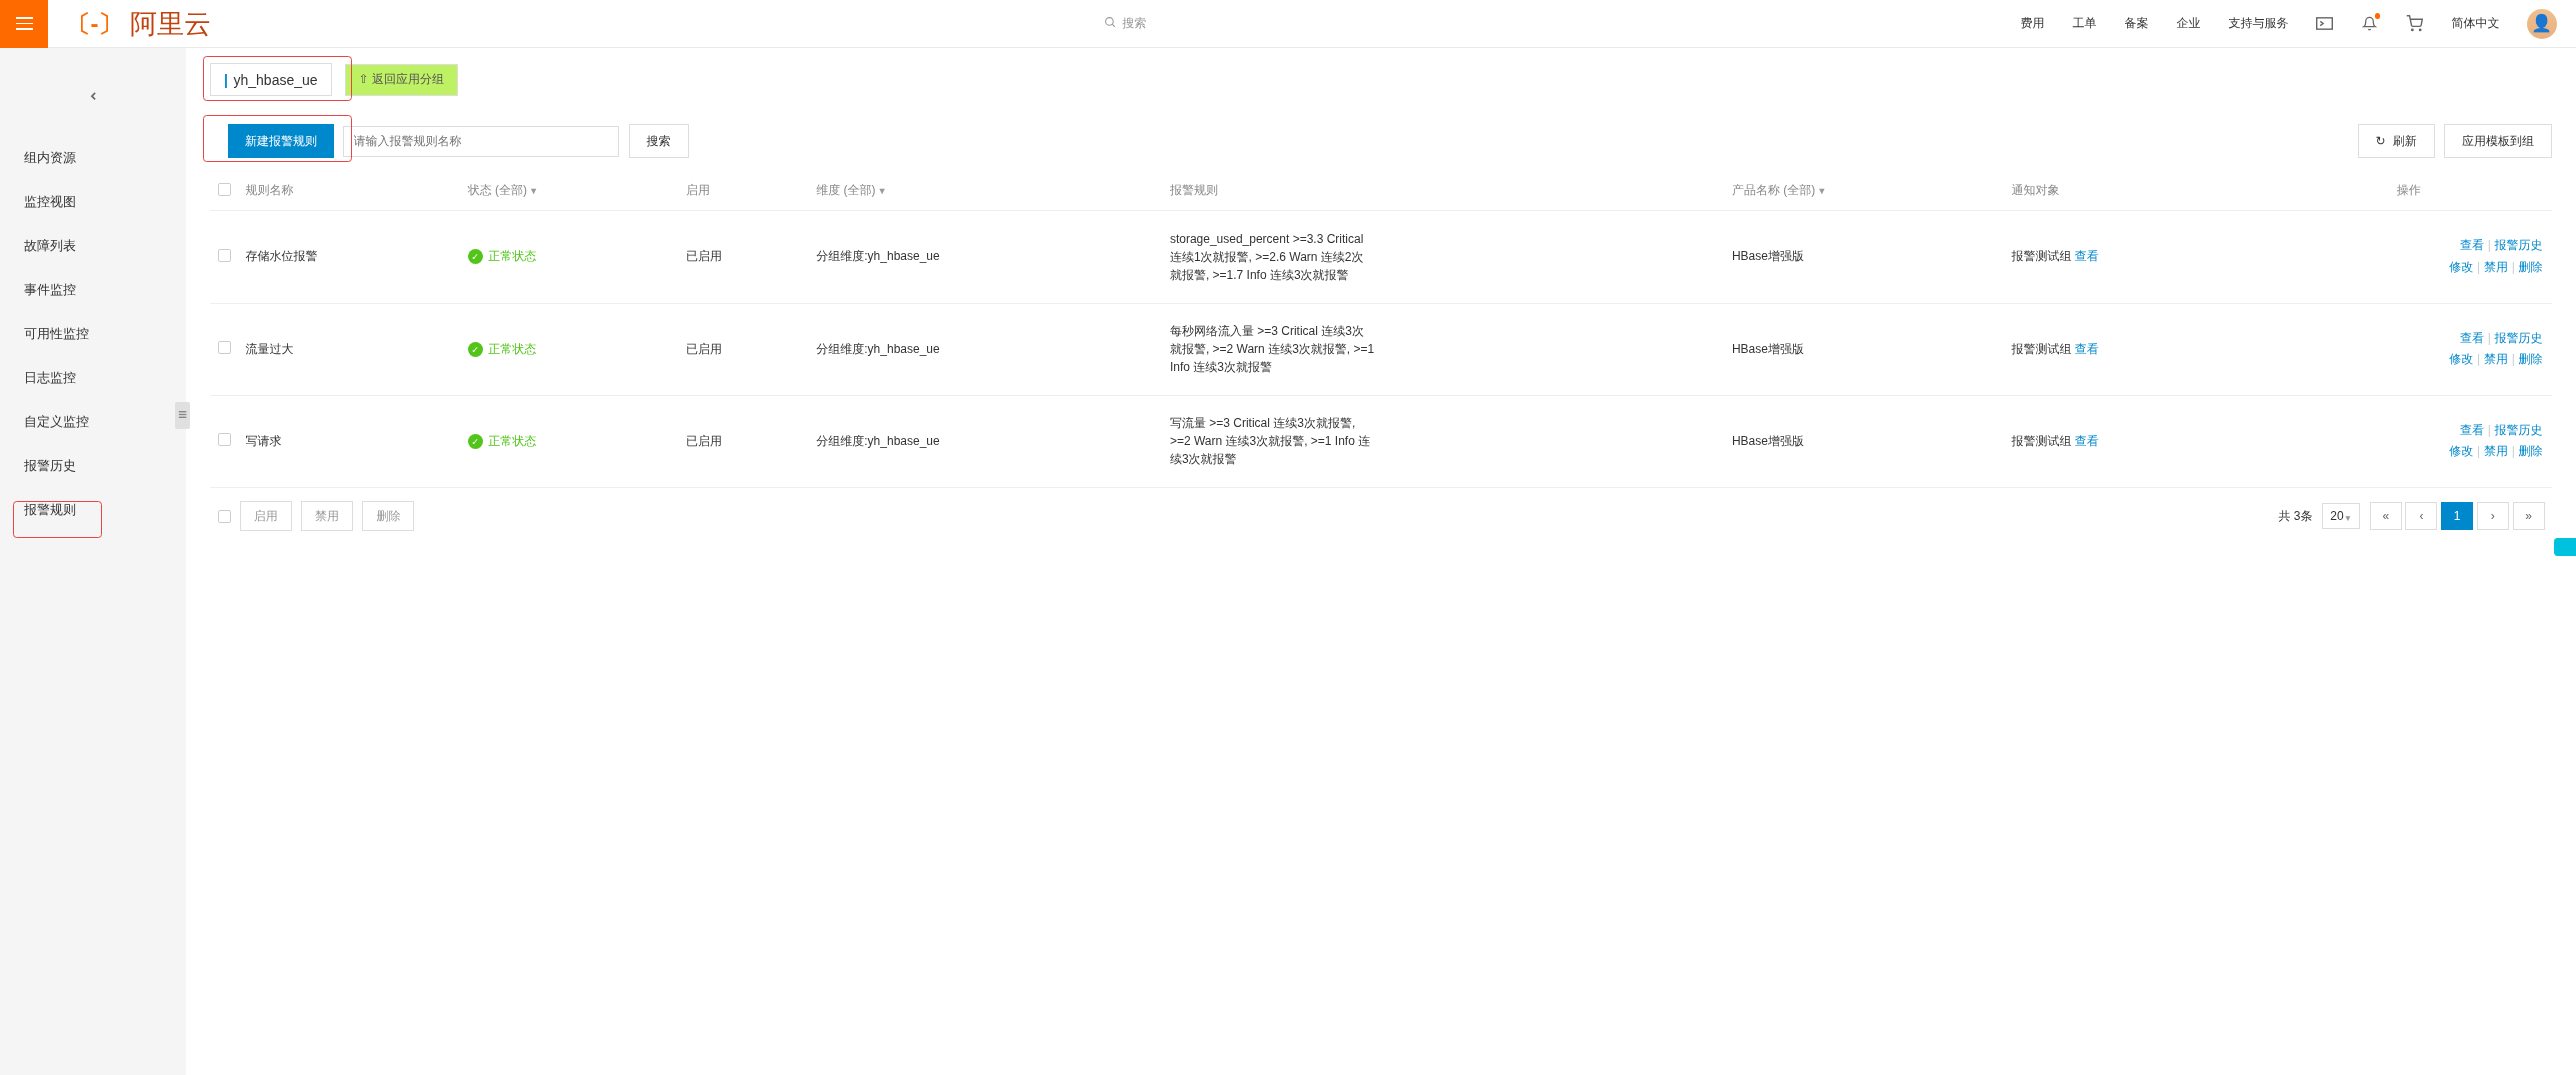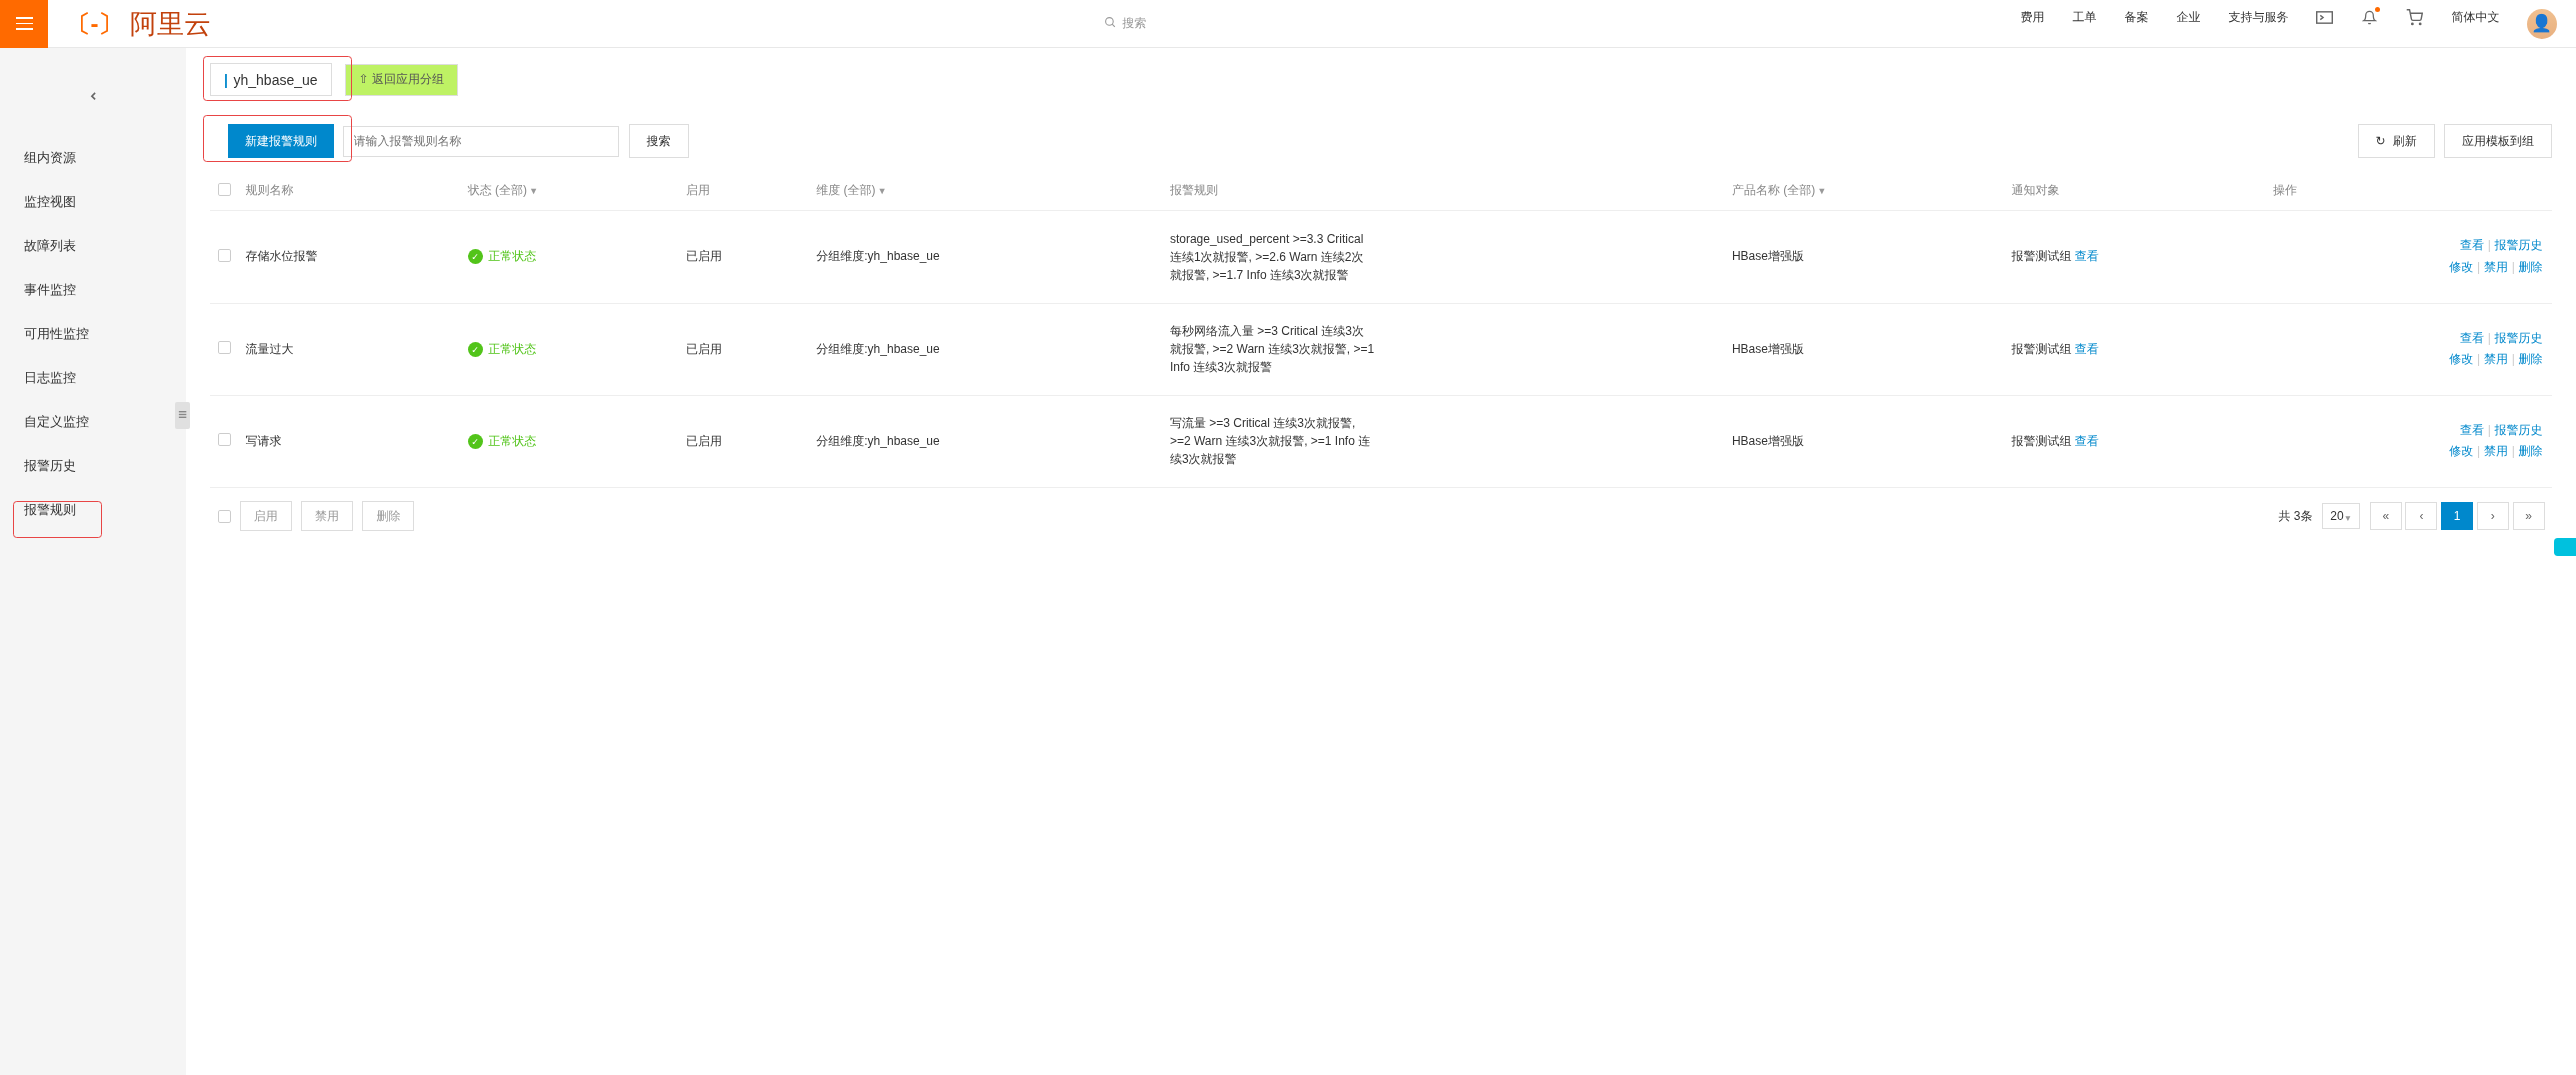--- a/index.html
+++ b/index.html
@@ -8,21 +8,21 @@
     
     .top-header { display: flex; align-items: center; height: 48px; border-bottom: 0.9px solid #e8e8e8; }
     .hamburger { width: 48px; height: 48px; background: #ff6a00; display: flex; align-items: center; justify-content: center; cursor: pointer; }
     .hamburger-lines { display: flex; flex-direction: column; gap: 3.7px; }
     .hamburger-lines span { width: 17px; height: 1.9px; background: #fff; }
     .logo-area { display: flex; align-items: center; padding: 0 18.6px; gap: 7.5px; }
     .logo-bracket { color: #ff6a00; font-size: 24px; font-weight: bold; }
     .logo-text { color: #c2410c; font-size: 27px; font-weight: 500; }
     .search-area { flex: 1; display: flex; justify-content: center; }
     .search-box { display: flex; align-items: center; color: #999; gap: 5.6px; }
-    .top-nav { display: flex; align-items: flex-start; gap: 28px; padding-right: 18.6px; }
+    .top-nav { display: flex; align-items: center; gap: 28px; padding-right: 18.6px; }
     .top-nav-item { color: #333; cursor: pointer; font-size: 12px; }
     .top-icon { width: 17px; height: 17px; display: inline-flex; align-items: center; justify-content: center; cursor: pointer;}
     .bell-wrap { position: relative; }
     .bell-dot { position: absolute; top: -1.9px; right: -1.9px; width: 5.6px; height: 5.6px; background: #ff6a00; border-radius: 50%; }
     .avatar { width: 30px; height: 30px; border-radius: 50%; background: linear-gradient(#f0c090, #e8b080); display: flex; align-items: center; justify-content: center; font-size: 17px; }
     
     
     .layout { display: flex; height: calc(100vh - 48px); }
     .sidebar { width: 186px; background: #f5f5f5; padding-top: 28px; position: relative; }
     .sidebar-back { display: flex; justify-content: center; padding: 9.3px 0 28px; cursor: pointer; }
@@ -47,21 +47,21 @@
     .toolbar { display: flex; align-items: center; gap: 9.3px; margin-bottom: 13px; position: relative; }
     .btn-primary { background: #0088cc; color: #fff; border: none; padding: 8.4px 17px; cursor: pointer; font-size: 12px; margin-left: 18px; }
     .btn-default { background: #fff; border: 0.9px solid #ddd; padding: 7.5px 17px; cursor: pointer; font-size: 12px; color: #333; }
     .btn-default .refresh-icon { margin-right: 3.7px; }
     .search-input { border: 0.9px solid #ddd; padding: 7.5px 9.3px; width: 276px; font-size: 12px; }
     .toolbar-right { margin-left: auto; display: flex; gap: 9.3px; }
     
     
     .table { width: 100%; border-collapse: collapse; }
     .table th { text-align: left; padding: 11.2px 7.5px; color: #888; font-weight: normal; font-size: 12px; border-bottom: 0.9px solid #eee; }
-    .table th.right { text-align: left; }
+    .table th.right { text-align: center; }
     .table td { padding: 18.6px 7.5px; border-bottom: 0.9px solid #eee; vertical-align: middle; font-size: 12px; }
     .table td.right { text-align: right; }
     .status-ok { display: inline-flex; align-items: center; gap: 5.6px; }
     .status-ok-icon { width: 15px; height: 15px; background: #52c41a; border-radius: 50%; display: inline-flex; align-items: center; justify-content: center; color: #fff; font-size: 9.3px; }
     .status-ok-text { color: #52c41a; }
     .rule-text { color: #333; max-width: 205px; line-height: 1.5; }
     .link { color: #0088cc; cursor: pointer; }
     .actions { line-height: 1.8; }
     .actions .link { margin: 0 1.9px; }
     .actions .sep { color: #ccc; margin: 0 1.9px; }

